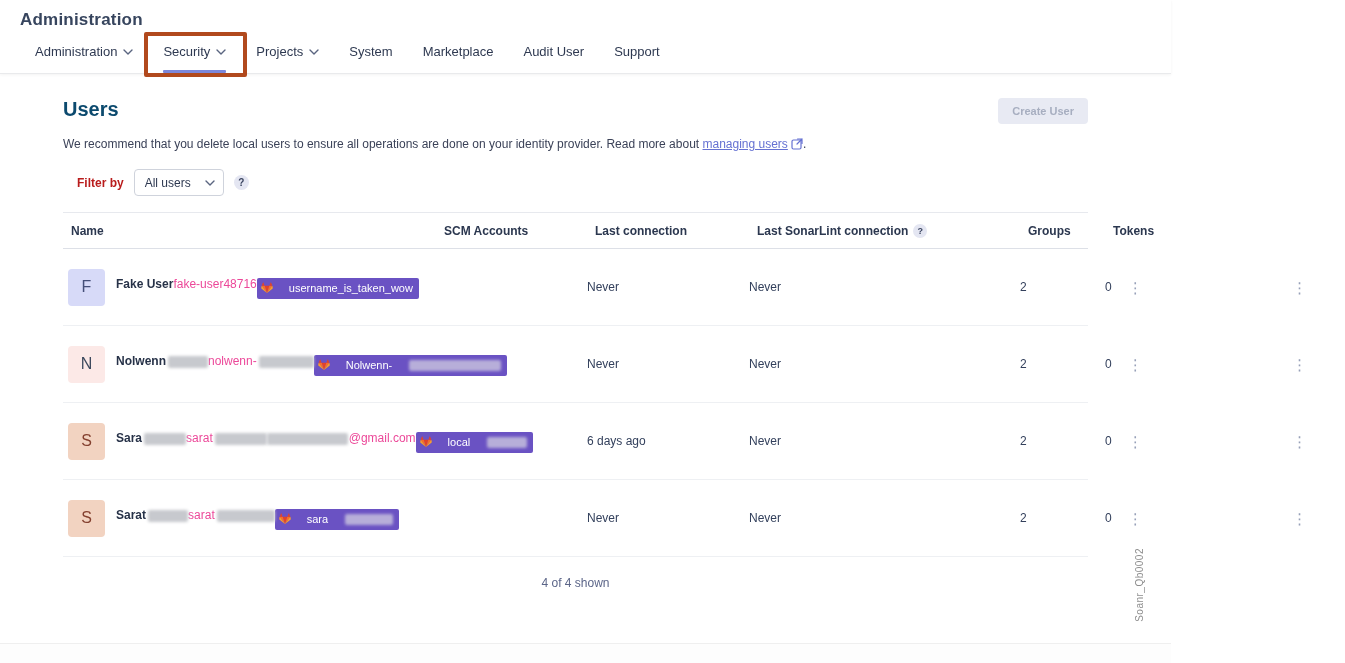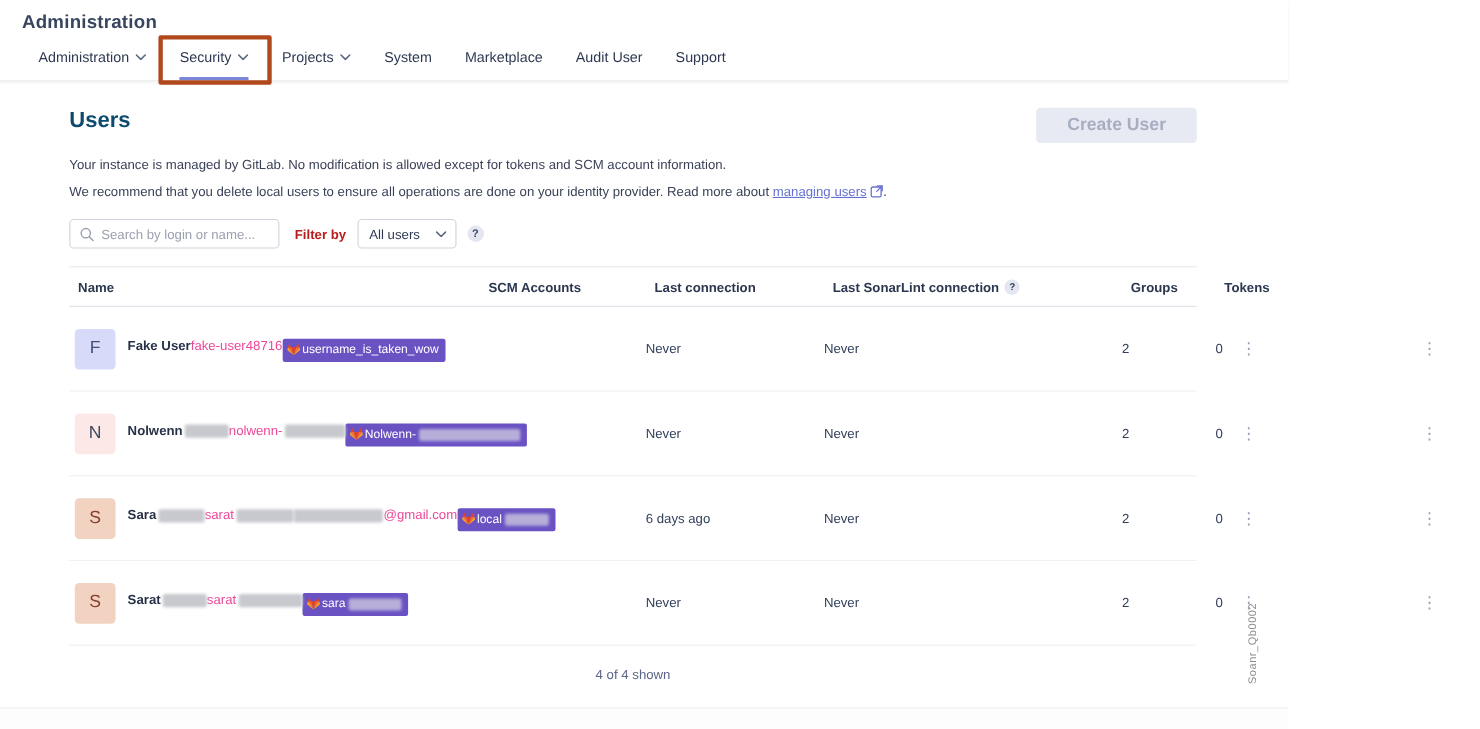--- a/index.html
+++ b/index.html
@@ -14,21 +14,21 @@
   .tab.active .tab-label { font-weight:normal;text-align:center; }
   .tab .chev { display:inline-block; margin-top:1px; }
   .tab .underline { position:absolute; left:15px; right:15px; bottom:0; height:3px; background:#7c87da; border-radius:1px; display:none; }
   .tab.active .underline { display:block; }
   .annotation-box { position:absolute; left:-4px; right:-6px; top:-6px; bottom:-4px; border:4px solid #b1491d; border-radius:2px; pointer-events:none; z-index:5; }
 
   
   main { padding:24px 83px 0 63px; }
   .title-row { display:flex; justify-content:space-between; align-items:flex-start; }
   .title-row h2 { font-size:20px; font-weight:bold; color:#0c4a6e; }
-  .create-btn { border:none; background:#e8eaf3; color:#a7aec0; font-weight:bold; font-size:16px; padding:7px 28px; border-radius:4px; font-family:inherit; }
+  .create-btn { border:none; background:#e8eaf3; color:#a7aec0; font-weight:bold; font-size:11px; padding:7px 14px; border-radius:4px; font-family:inherit; }
   .desc { font-size:12px; color:#3b4258; margin-top:10px; line-height:14px; }
   .desc:first-of-type { margin-top:13px; }
   .desc a { color:#6571d2; text-decoration:underline; cursor:pointer; }
   .ext-icon { display:inline-block; vertical-align:-2px; margin-left:3px; }
 
   
   .filter-row { display:flex; align-items:center; margin-top:16px; }
   .search-box { position:relative; }
   .search-box svg { position:absolute; left:9px; top:7px; }
   .search-box input { width:191px; height:27px; border:1px solid #cfd3dc; border-radius:4px; padding:0 8px 0 28px; font-size:12px; font-family:inherit; color:#2e3951; outline:none; }
@@ -42,21 +42,21 @@
   .thead { display:grid; grid-template-columns:373px 151px 162px 271px 85px 127px auto; border-top:1px solid #e7e9ee; border-bottom:1px solid #dde0e7; height:37px; align-items:center; padding-left:8px; }
   .th { font-size:12px; font-weight:bold; color:#2b374f; display:flex; align-items:center; gap:5px; }
   .th .help-circle { margin-left:0; width:14px; height:14px; font-size:9px; }
   .trow { display:grid; grid-template-columns:373px 151px 162px 271px 85px 127px auto; align-items:center; border-bottom:1px solid #eef0f3; padding:12px 0 12px 0; min-height:77px; }
   .cell { font-size:12px; color:#33405c; }
   .namecell { display:flex; align-items:center; gap:11px; padding-left:5px; }
   .avatar { width:37px; height:37px; border-radius:4px; display:flex; align-items:center; justify-content:center; font-size:16px; flex:0 0 37px; }
   .id-stack { display:flex; flex-direction:row; line-height:18px; }
   .uname { font-size:12px; font-weight:bold; color:#273248; white-space:nowrap; }
   .ulogin, .uemail { font-size:12px; color:#ec4899; white-space:nowrap; }
-  .badge { display:inline-flex; align-items:center; gap:2px; align-self:flex-start; background:#6a52c3; color:#fff; font-size:11px; padding:1px 6px 2px 4px; border-radius:2px; margin-top:3px; white-space:nowrap; }
+  .badge { display:inline-flex; align-items:center; gap:16px; align-self:flex-start; background:#6a52c3; color:#fff; font-size:11px; padding:1px 6px 2px 4px; border-radius:2px; margin-top:3px; white-space:nowrap; }
   .redact { display:inline-block; height:12px; background:#c7c9ce; border-radius:2px; filter:blur(1.5px); vertical-align:text-bottom; margin-left:2px; }
   .badge .redact { background:#b7aed9; height:11px; margin-left:1px; }
   .uemail .redact { margin:0 1px 0 0; }
   .tokens-cell { display:flex; align-items:center; gap:16px; }
   .kebab { color:#97a0b8; font-size:15px; letter-spacing:0; cursor:pointer; line-height:13px; user-select:none; }
   .actions-cell { display:flex; justify-content:flex-start; padding-left:60px; }
   .footer { text-align:center; font-size:12px; color:#5b6588; margin-top:19px; }
 
   
   .watermark { position:absolute; right:26px; top:548px; writing-mode:vertical-rl; transform:rotate(180deg); font-size:10px; color:#8d8d8d; letter-spacing:.5px; }
@@ -127,32 +127,25 @@
         </div>
       </nav>
   </header>
 
   <main>
     <div class="title-row">
       <h2>Users</h2>
       <button class="create-btn">Create User</button>
     </div>
 
-    <p class="desc">Your instance is managed by GitLab. No modification is allowed except for tokens and SCM account information.</p>
     <p class="desc"><span>We recommend that you delete local users to ensure all operations are done on your identity provider. Read more about </span><a>managing users</a><span class="ext-icon"><svg width="12" height="12">
             <use href="#ext-link"></use>
           </svg></span><span>.</span></p>
 
     <div class="filter-row">
-      <div class="search-box">
-        <svg width="14" height="14">
-            <use href="#magnifier"></use>
-          </svg>
-        <input type="text" placeholder="Search by login or name..." style="">
-      </div>
       <span class="filter-label">Filter by</span>
       <div class="select">
         <span>All users</span>
         <svg width="10" height="6">
             <use href="#chev-down"></use>
           </svg>
       </div>
       <span class="help-circle">?</span>
     </div>
 

